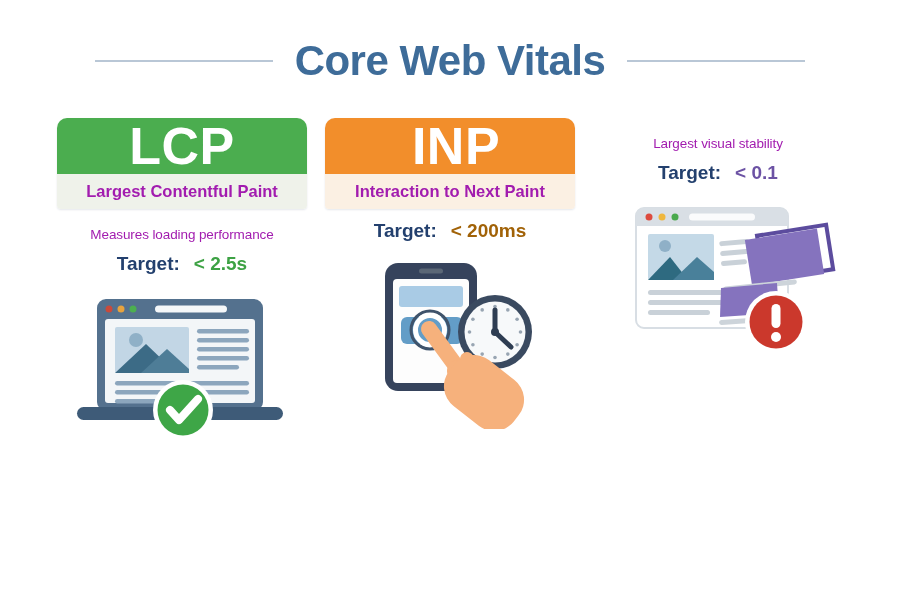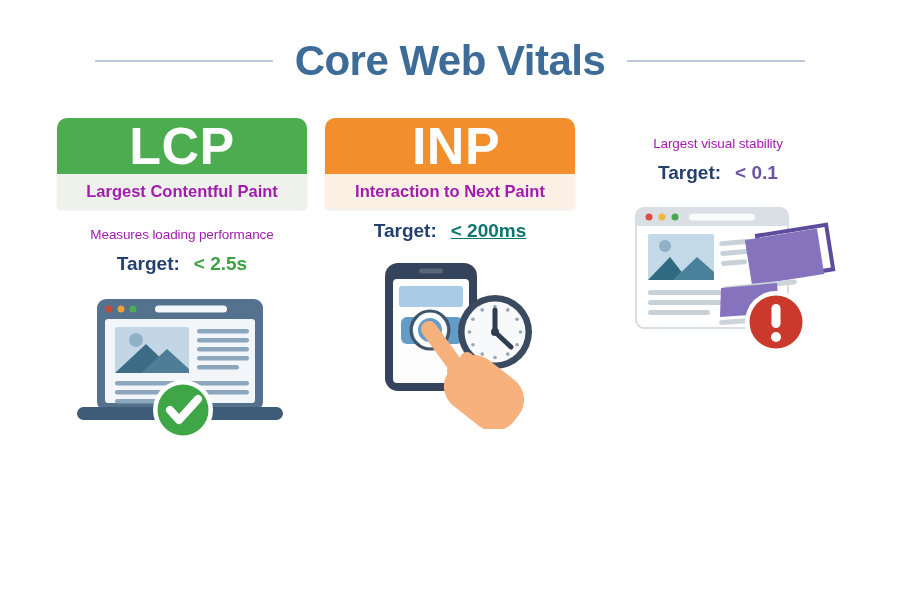--- a/index.html
+++ b/index.html
@@ -58,21 +58,21 @@
   .card-description{
     margin-top:18px;
     font-size:13.5px;color:#a21caf;white-space:nowrap;letter-spacing:-0.1px;
   }
   .card-target{
     margin-top:11px;
     font-size:19px;font-weight:700;color:#23406e;white-space:nowrap;
   }
   .target-value{margin-left:14px;}
   .card--lcp .target-value{color:#3da244;}
-  .card--inp .target-value{color:#0f766e;text-decoration:underline;}
+  .card--inp .target-value{color:#a16207;}
   .card--cls .target-value{color:#6c52a4;}
 
   .card-illustration{margin-top:12px;display:block;}
 </style>
 </head>
 <body>
 
 <div class="page">
 
   <div class="header">

